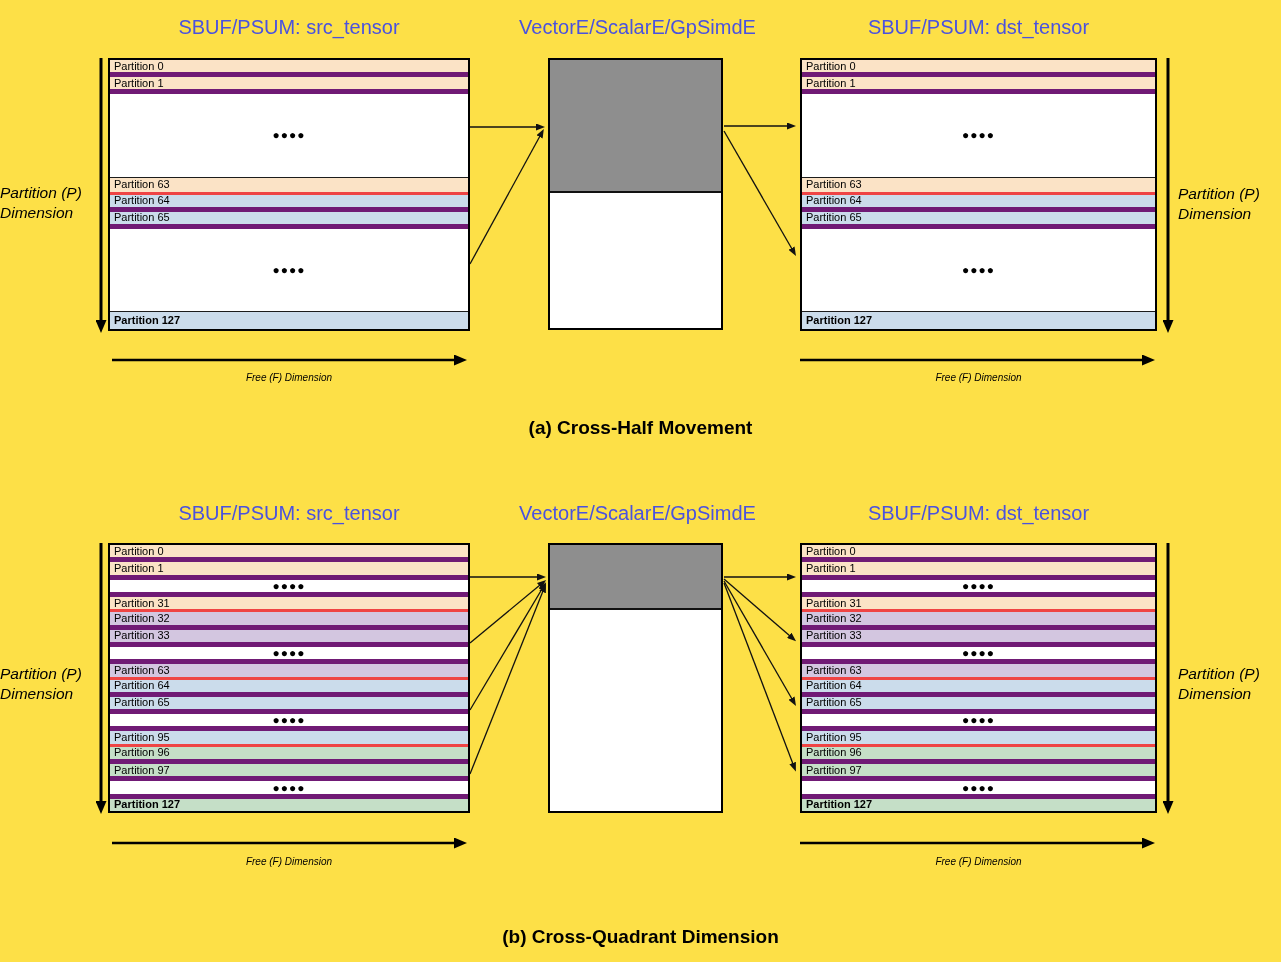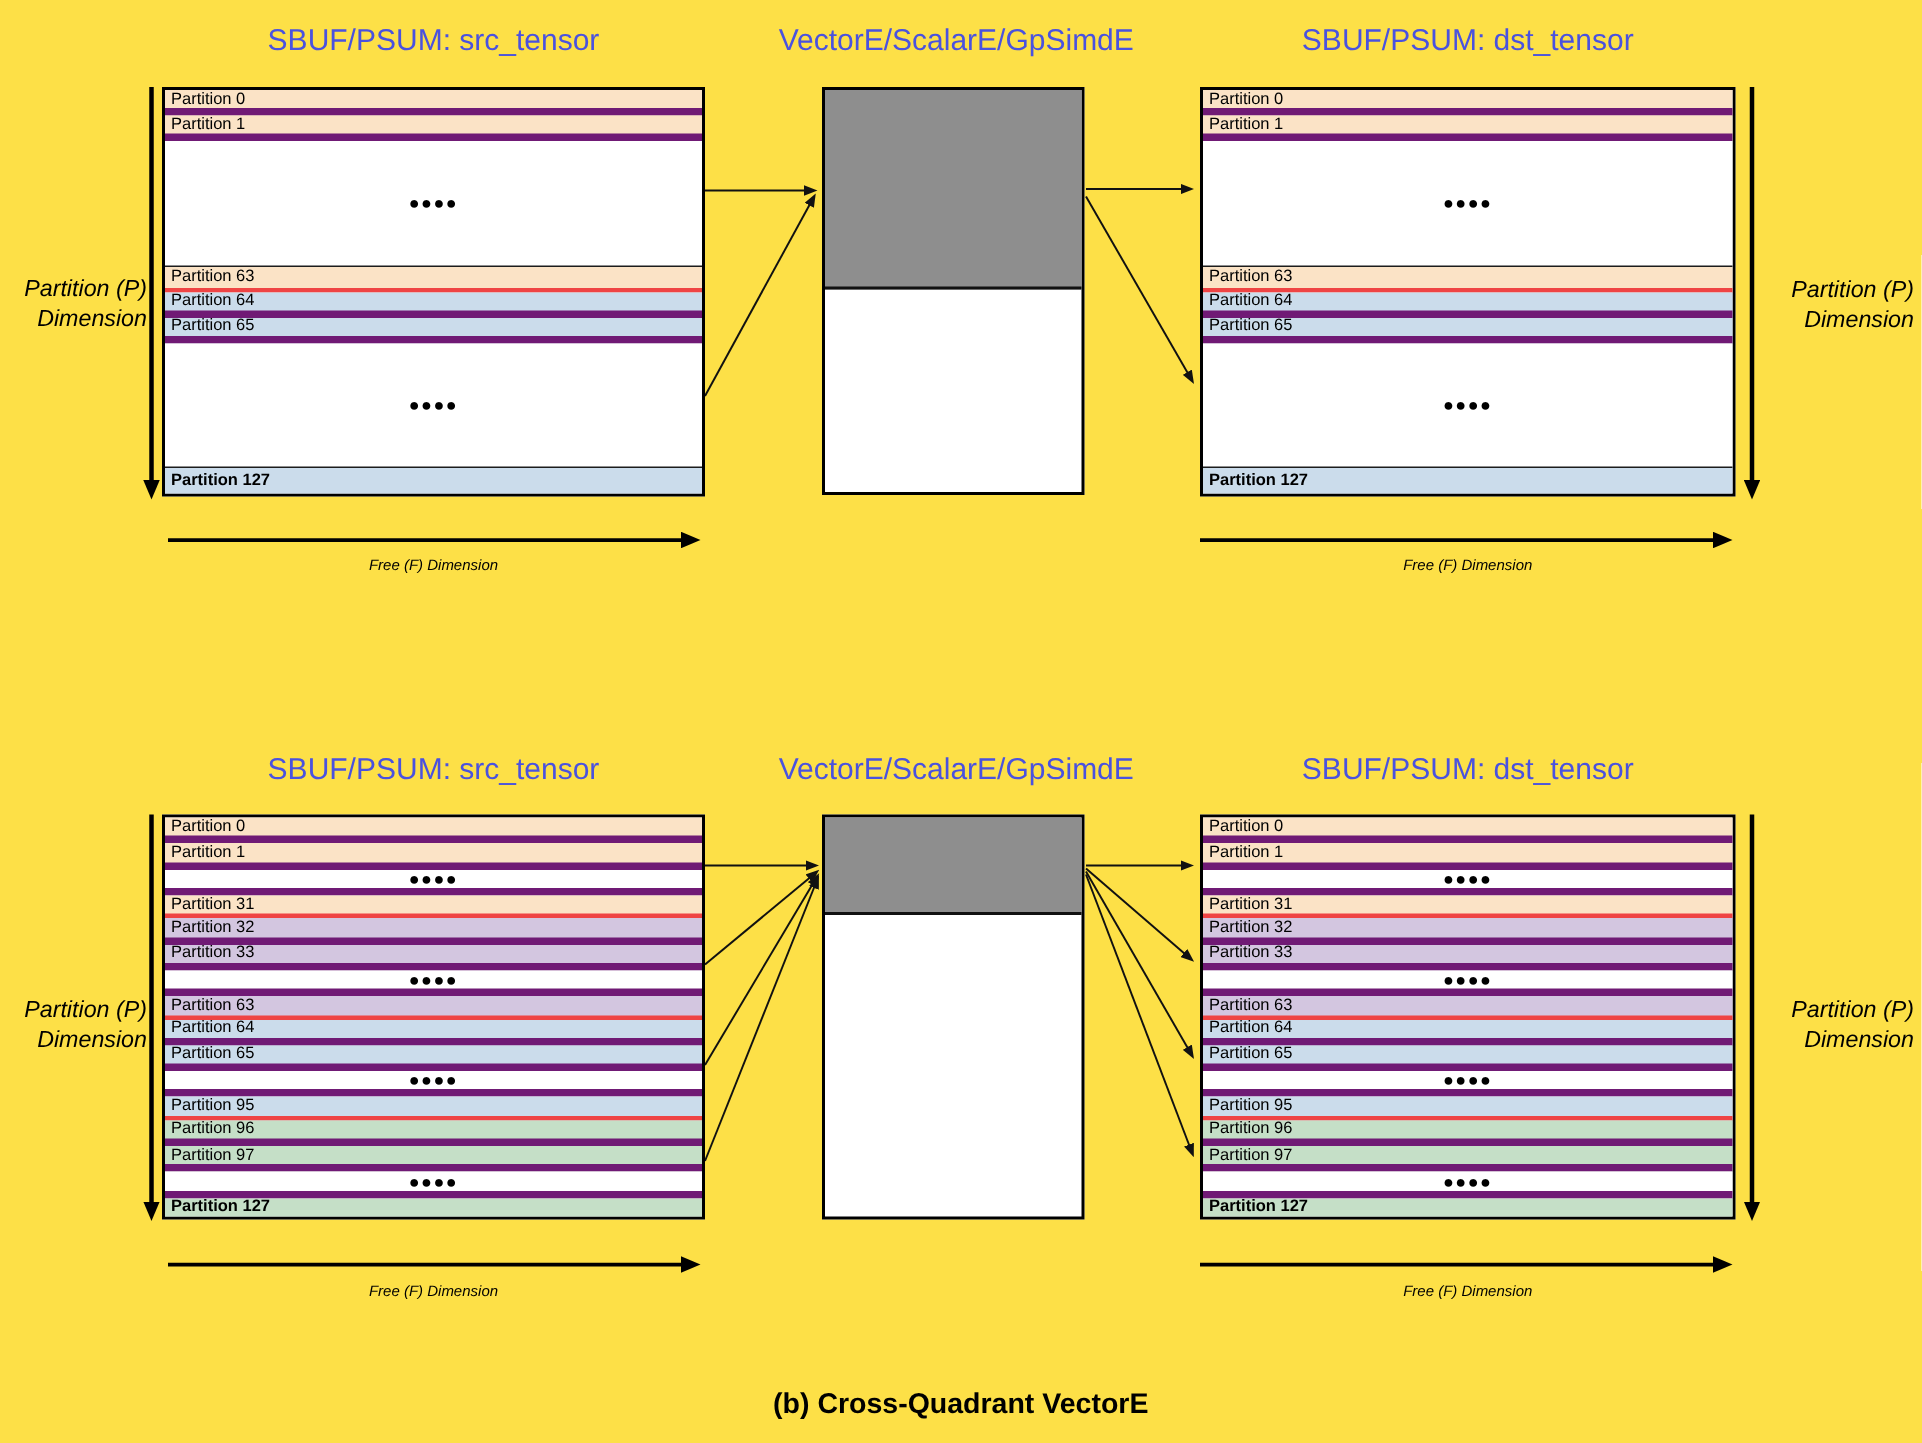--- a/index.html
+++ b/index.html
@@ -30,21 +30,21 @@
   .dots{font-size:12px;letter-spacing:1px;color:#000;line-height:12px;}
   .thick{border-bottom:3px solid #ef4444;}
   .last{border-bottom:none;font-weight:bold;}
   .c-orange{background:var(--row_orange,#FBE3C6);}
   .c-purple{background:var(--row_purple,#D3C6E0);}
   .c-blue{background:var(--row_blue,#CBDCEB);}
   .c-green{background:var(--row_green,#C5DFC7);}
   .engine{position:absolute;border:2px solid #000;background:#fff;box-sizing:border-box;z-index:2;}
   .engine-gray{width:100%;background:var(--engine_gray,#8E8E8E);border-bottom:2px solid #111;box-sizing:border-box;}
   .axis{
-    position:absolute;font-style:italic;font-size:15.5px;line-height:20px;text-align:right;z-index:2;
+    position:absolute;font-style:italic;font-size:15.5px;line-height:20px;text-align:left;z-index:2;
   }
   .freelbl{position:absolute;font-style:italic;font-size:10px;text-align:center;z-index:2;}
   .caption{position:absolute;left:0;width:1281px;text-align:center;font-weight:bold;font-size:19px;z-index:2;}
 </style>
 </head>
 <body>
 
 <div class="canvas">
 
   <svg class="overlay" width="1281" height="962" viewBox="0 0 1281 962">
@@ -152,20 +152,21 @@
     <div>Dimension</div>
   </div>
   <div class="axis" style="left:1178px;top:184px;width:98px;">
     <div>Partition (P)</div>
     <div>Dimension</div>
   </div>
 
   <div class="freelbl" style="left:108px;top:372px;width:362px;">Free (F) Dimension</div>
   <div class="freelbl" style="left:800px;top:372px;width:357px;">Free (F) Dimension</div>
 
+  <div class="caption" style="top:417px;">(a) Cross-Half Movement</div>
 
   <div class="btitle" style="left:108px;top:502px;width:362px;">SBUF/PSUM: src_tensor</div>
   <div class="btitle" style="left:495px;top:502px;width:285px;">VectorE/ScalarE/GpSimdE</div>
   <div class="btitle" style="left:800px;top:502px;width:357px;">SBUF/PSUM: dst_tensor</div>
 
   <div class="box" style="left:108px;top:543px;width:362px;height:270px;">
     <div class="prow fx c-orange">
         <span class="plabel">Partition 0</span>
       </div>
     <div class="prow fx c-orange">
@@ -275,15 +276,15 @@
     <div>Dimension</div>
   </div>
   <div class="axis" style="left:1178px;top:664px;width:98px;">
     <div>Partition (P)</div>
     <div>Dimension</div>
   </div>
 
   <div class="freelbl" style="left:108px;top:856px;width:362px;">Free (F) Dimension</div>
   <div class="freelbl" style="left:800px;top:856px;width:357px;">Free (F) Dimension</div>
 
-  <div class="caption" style="top:926px;">(b) Cross-Quadrant VectorE</div>
+  <div class="caption" style="top:926px;">(b) Cross-Quadrant Dimension</div>
 
 </div>
 
 </body></html>

